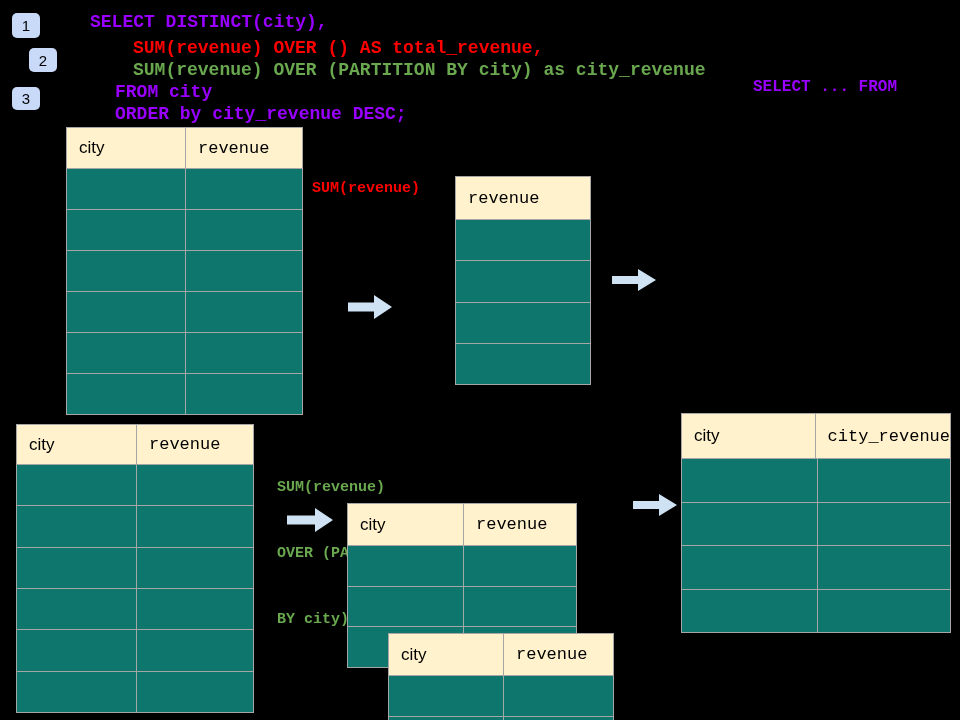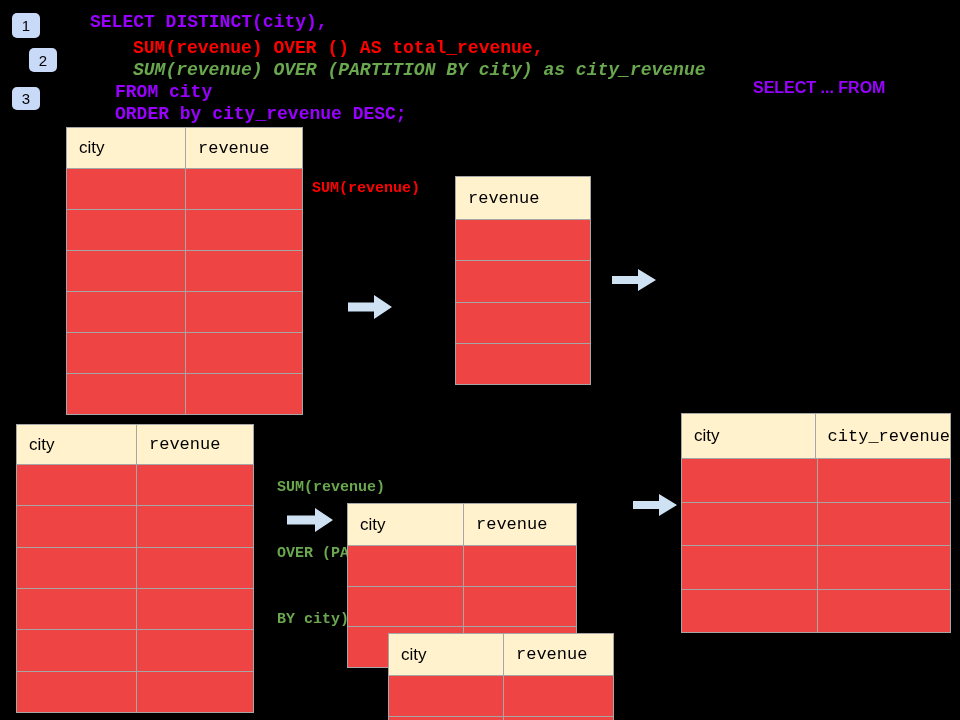--- a/index.html
+++ b/index.html
@@ -19,27 +19,27 @@
     font-size:18px;white-space:pre;
   }
   .purple{color:var(--purple,#9900ff);}
   .red{color:var(--red,#ff0000);}
   .green{color:var(--green,#6aa84f);}
   .ann{
     position:absolute;font-family:"Liberation Mono",monospace;font-weight:bold;
     font-size:15px;line-height:22px;white-space:pre;
   }
   .side{
-    position:absolute;font-family:Liberation Sans, sans-serif;font-weight:bold;
+    position:absolute;font-family:Liberation Mono, monospace;font-weight:bold;
     font-size:16px;line-height:21px;white-space:pre;color:var(--purple,#9900ff);
   }
   
   .tbl{
     position:absolute;box-sizing:border-box;border:1px solid var(--border,#a6a6a6);
-    display:flex;flex-direction:column;background:#ef4444;
+    display:flex;flex-direction:column;background:#0f766e;
   }
   .thead{display:flex;flex:none;border-bottom:1px solid var(--border,#a6a6a6);}
   .th{
     background:var(--header_bg,#fff2cc);color:#000;font-size:17px;
     display:flex;align-items:center;padding-left:12px;box-sizing:border-box;
   }
   .th.h1{border-right:1px solid var(--border,#a6a6a6);}
   .th.grow{flex:1;font-family:Liberation Mono, monospace;}
   .tbody{flex:1;display:flex;flex-direction:column;}
   .tr{flex:1;display:flex;}
@@ -67,21 +67,21 @@
 <body>
 
 <div id="canvas">
 
   <div class="badge" style="left:12px;top:13px;width:28px;height:25px;">1</div>
   <div class="badge" style="left:29px;top:48px;width:28px;height:24px;">2</div>
   <div class="badge" style="left:12px;top:87px;width:28px;height:23px;">3</div>
 
   <div class="code purple" style="left:90px;top:12px;">SELECT DISTINCT(city),</div>
   <div class="code red" style="left:133px;top:38px;">SUM(revenue) OVER () AS total_revenue,</div>
-  <div class="code green" style="left:133px;top:60px;font-style:italic;">SUM(revenue) OVER (PARTITION BY city) as city_revenue</div>
+  <div class="code green" style="left:133px;top:60px;">SUM(revenue) OVER (PARTITION BY city) as city_revenue</div>
   <div class="code purple" style="left:115px;top:82px;">FROM city</div>
   <div class="code purple" style="left:115px;top:104px;">ORDER by city_revenue DESC;</div>
 
   <div class="side" style="left:753px;top:35px;">
     <div>SELECT ... FROM</div>
   </div>
 
   <div class="ann red" style="left:312px;top:134px;">
     <div>SUM(revenue)</div>
   </div>

